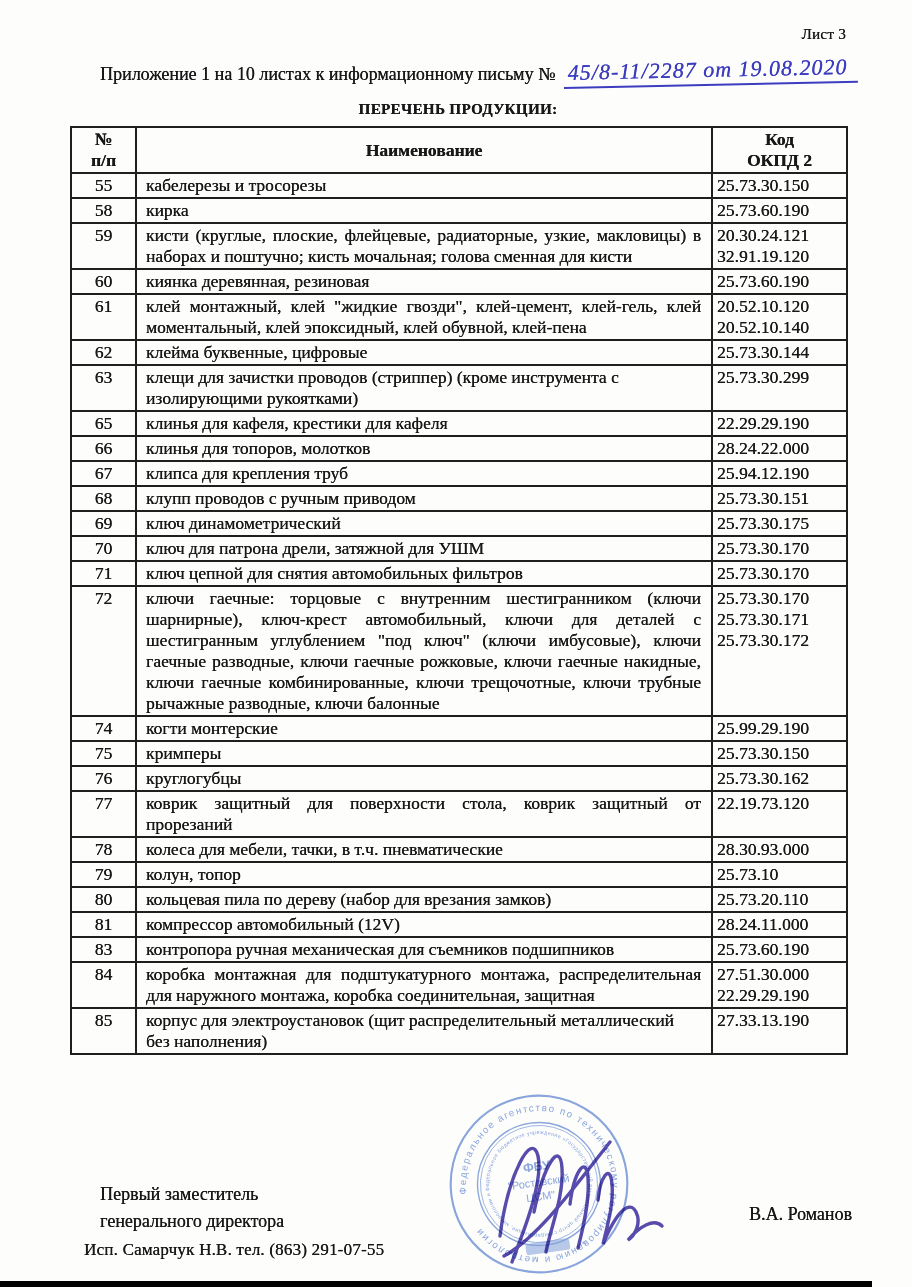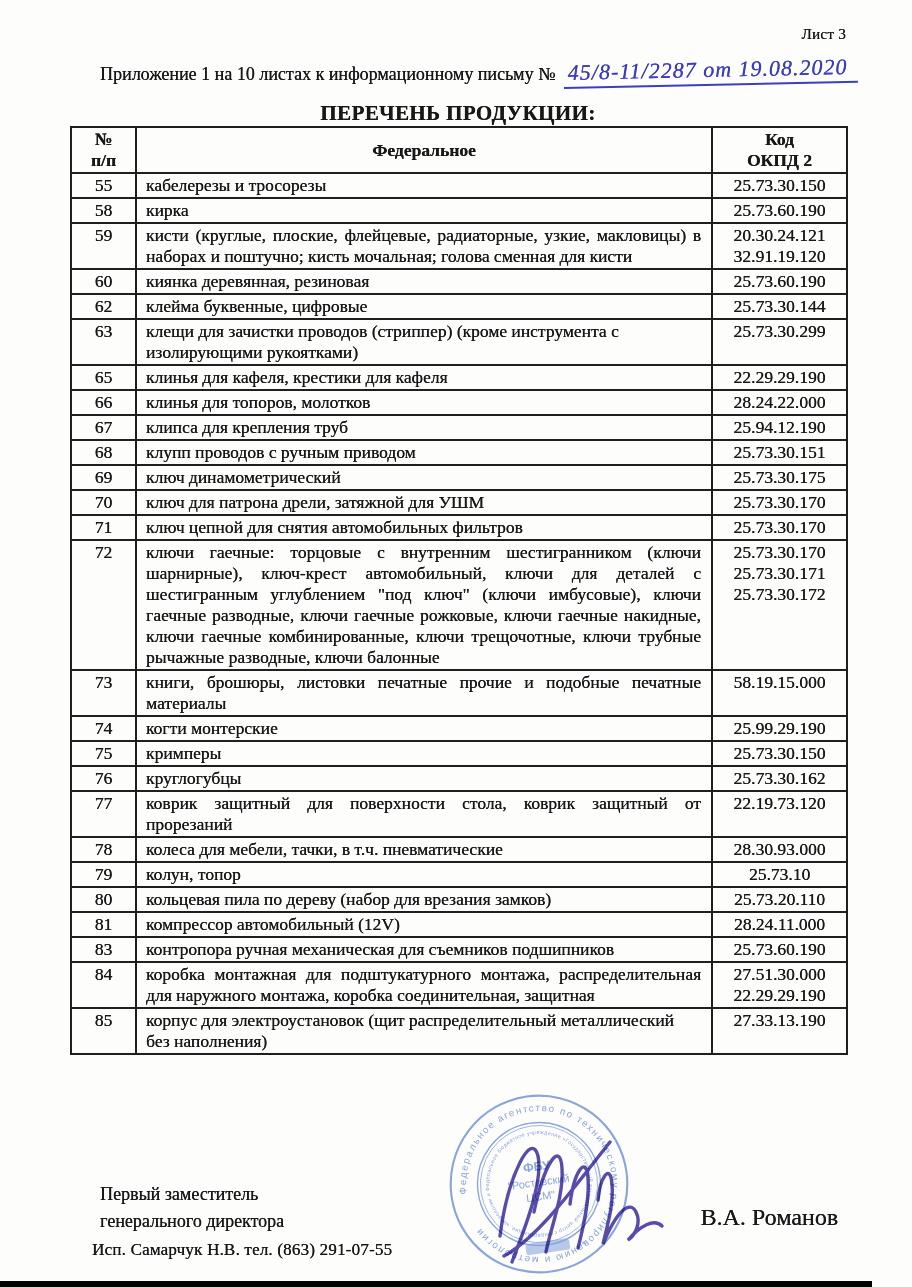--- a/index.html
+++ b/index.html
@@ -23,48 +23,48 @@
     letter-spacing:1px;
     color:var(--handwriting,#3d3dc0);
     border-bottom:2px solid var(--handwriting,#3d3dc0);
     padding:0 10px 1px 4px;
     transform:rotate(-1.2deg);
     transform-origin:left bottom;
     margin-left:4px;
   }
   .doc-title{
     position:absolute;top:101px;left:70px;width:776px;
-    text-align:center;font-weight:bold;font-size:21px;letter-spacing:.4px;
+    text-align:center;font-weight:bold;font-size:15px;letter-spacing:.4px;
   }
   table.products{
     position:absolute;top:126px;left:70px;width:776px;
     border-collapse:collapse;table-layout:fixed;
     font-size:17.5px;
   }
   table.products th,table.products td{
     border:2px solid #1f1f1f;
     line-height:21px;
     vertical-align:top;
   }
   th{font-weight:bold;padding:1px 2px;vertical-align:middle !important;text-align:center;}
   col.w-num{width:65px;}
   col.w-name{width:576px;}
   col.w-code{width:135px;}
   td.c-num{text-align:center;vertical-align:middle;padding:1px 12px;}
   td.c-name{text-align:left;padding:1px 10px 1px 9px;}
   td.c-name.just{text-align:justify;}
-  td.c-code{text-align:center;padding:1px 17px;}
+  td.c-code{padding:1px 4px;}
   .sig-title{
     position:absolute;left:100px;top:1181px;font-size:18px;line-height:27px;
   }
   .sig-name{
-    position:absolute;right:74px;top:1204px;font-size:24px;
+    position:absolute;right:60px;top:1204px;font-size:18px;
   }
   .executor{
-    position:absolute;left:92px;top:1240px;font-size:17px;letter-spacing:.2px;
+    position:absolute;left:84px;top:1240px;font-size:17px;letter-spacing:.2px;
   }
   .stamp{
     position:absolute;left:443px;top:1088px;width:192px;height:192px;
     color:var(--stamp,#6d90d6);
     opacity:.8;
     mix-blend-mode:multiply;
     transform:rotate(-8deg);
   }
   .signature{
     position:absolute;left:478px;top:1108px;width:220px;height:168px;
@@ -96,21 +96,21 @@
       <col class="w-num">
         <col class="w-name">
         <col class="w-code">
     </colgroup>
     <thead>
       <tr>
         <th>
           <div>№</div>
           <div>п/п</div>
         </th>
-        <th>Федеральное</th>
+        <th>Наименование</th>
         <th>
           <div>Код</div>
           <div>ОКПД 2</div>
         </th>
       </tr>
     </thead>
     <tbody>
         <tr>
           <td class="c-num">55</td>
           <td class="c-name">кабелерезы и тросорезы</td>
@@ -134,20 +134,28 @@
           </td>
         </tr>
         <tr>
           <td class="c-num">60</td>
           <td class="c-name">киянка деревянная, резиновая</td>
           <td class="c-code">
             <div>25.73.60.190</div>
           </td>
         </tr>
         <tr>
+          <td class="c-num">61</td>
+          <td class="c-name just">клей монтажный, клей "жидкие гвозди", клей-цемент, клей-гель, клей моментальный, клей эпоксидный, клей обувной, клей-пена</td>
+          <td class="c-code">
+            <div>20.52.10.120</div>
+            <div>20.52.10.140</div>
+          </td>
+        </tr>
+        <tr>
           <td class="c-num">62</td>
           <td class="c-name">клейма буквенные, цифровые</td>
           <td class="c-code">
             <div>25.73.30.144</div>
           </td>
         </tr>
         <tr>
           <td class="c-num">63</td>
           <td class="c-name">клещи для зачистки проводов (стриппер) (кроме инструмента с изолирующими рукоятками)</td>
           <td class="c-code">
@@ -203,27 +211,20 @@
             <div>25.73.30.170</div>
           </td>
         </tr>
         <tr>
           <td class="c-num">72</td>
           <td class="c-name just">ключи гаечные: торцовые с внутренним шестигранником (ключи шарнирные), ключ-крест автомобильный, ключи для деталей с шестигранным углублением "под ключ" (ключи имбусовые), ключи гаечные разводные, ключи гаечные рожковые, ключи гаечные накидные, ключи гаечные комбинированные, ключи трещочотные, ключи трубные рычажные разводные, ключи балонные</td>
           <td class="c-code">
             <div>25.73.30.170</div>
             <div>25.73.30.171</div>
             <div>25.73.30.172</div>
-          </td>
-        </tr>
-        <tr>
-          <td class="c-num">73</td>
-          <td class="c-name just">книги, брошюры, листовки печатные прочие и подобные печатные материалы</td>
-          <td class="c-code">
-            <div>58.19.15.000</div>
           </td>
         </tr>
         <tr>
           <td class="c-num">74</td>
           <td class="c-name">когти монтерские</td>
           <td class="c-code">
             <div>25.99.29.190</div>
           </td>
         </tr>
         <tr>

